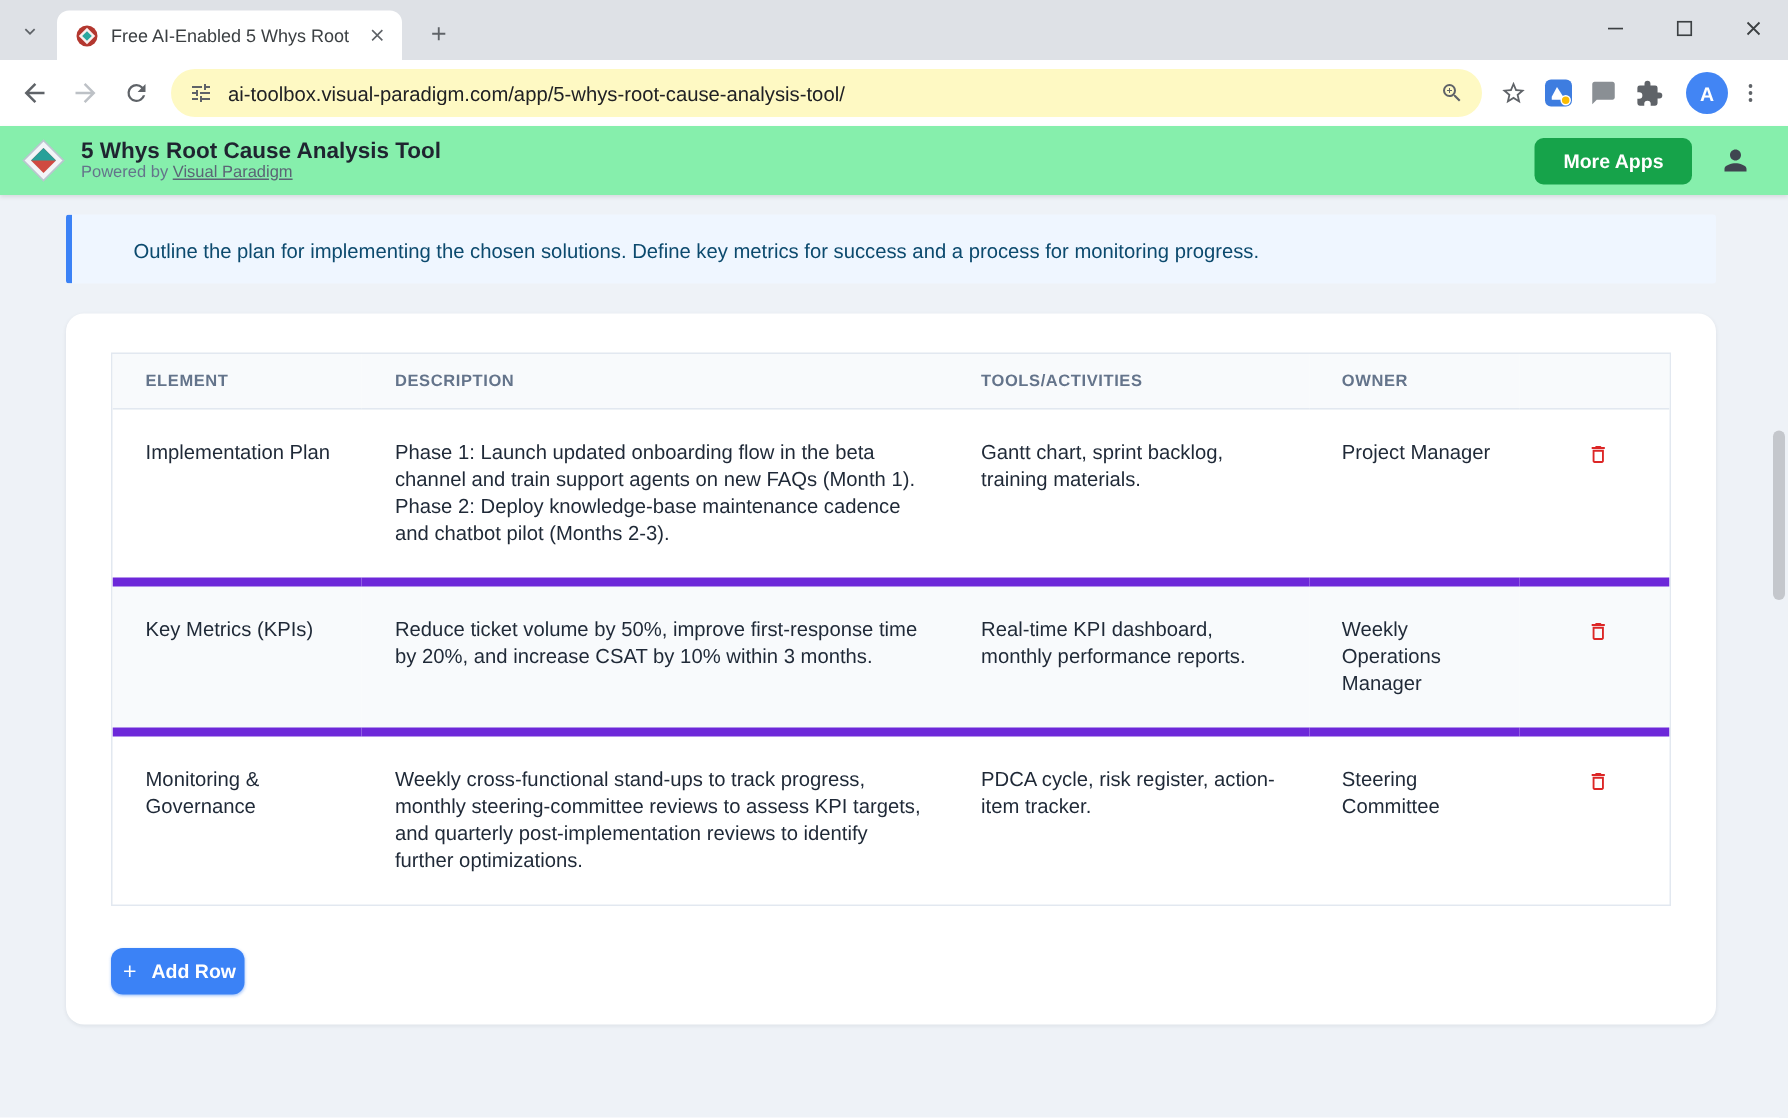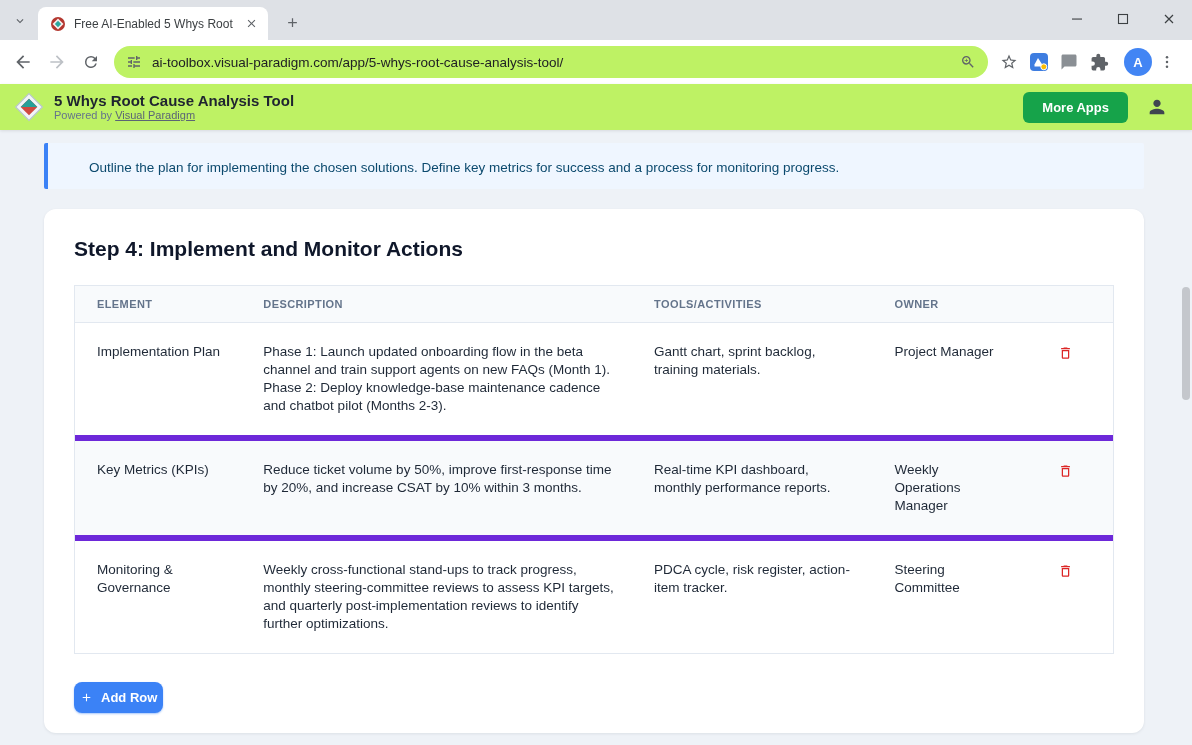--- a/index.html
+++ b/index.html
@@ -17,29 +17,29 @@
   .tab-close { width:18px; height:18px; border-radius:50%; display:flex; align-items:center; justify-content:center; cursor:pointer; }
   .new-tab { position:absolute; left:280px; top:10px; width:24px; height:24px; border-radius:50%;
              display:flex; align-items:center; justify-content:center; cursor:pointer; }
   .win-controls { position:absolute; right:0; top:0; height:40px; display:flex; }
   .win-btn { width:46px; height:38px; display:flex; align-items:center; justify-content:center; cursor:pointer; }
 
   
   .navbar { height:44px; background:#ffffff; display:flex; align-items:center; padding:0 10px 0 6px; }
   .nav-btn { width:34px; height:34px; border-radius:50%; display:flex; align-items:center; justify-content:center;
              flex:0 0 auto; cursor:pointer; }
-  .omnibox { flex:1; height:32px; margin:0 6px; background:#bef264; border-radius:16px;
+  .omnibox { flex:1; height:32px; margin:0 6px; background:#fef9c3; border-radius:16px;
              display:flex; align-items:center; padding:0 12px; gap:10px; min-width:0; cursor:text; }
   .url { flex:1; font-size:13.5px; color:#202124; white-space:nowrap; overflow:hidden; }
   .tool-icon { width:30px; height:30px; display:flex; align-items:center; justify-content:center; flex:0 0 auto; cursor:pointer; }
   .avatar { width:28px; height:28px; border-radius:50%; background:#4285f4; color:#fff; font-size:13px; font-weight:700;
             display:flex; align-items:center; justify-content:center; margin-left:10px; flex:0 0 auto; cursor:pointer; }
 
   
-  .appheader { height:46px; background:#bef264; display:flex; align-items:center; padding:0 14px;
+  .appheader { height:46px; background:#86efac; display:flex; align-items:center; padding:0 14px;
                box-shadow:0 1px 3px rgba(0,0,0,.10); position:relative; z-index:2; }
   .app-titles { margin-left:10px; }
   .app-title { font-size:15px; font-weight:700; color:#1f2430; line-height:17px; }
   .powered { font-size:11px; color:#64748b; line-height:13px; }
   .powered a { color:#5b6575; text-decoration:underline; cursor:pointer; }
   .more-apps { margin-left:auto; background:#16a34a; color:#fff; border:none; border-radius:6px;
                padding:8px 19px; font-size:13px; font-weight:700; font-family:inherit; cursor:pointer; }
   .user-btn { margin:0 6px 0 14px; width:30px; height:30px; display:flex; align-items:center; justify-content:center; cursor:pointer; }
 
   
@@ -199,21 +199,20 @@
     </div>
   </div>
 
   <div class="content">
 
     <div class="banner">
       <div class="banner-desc">Outline the plan for implementing the chosen solutions. Define key metrics for success and a process for monitoring progress.</div>
     </div>
 
     <div class="card">
-      <div class="step-heading">Step 4: Implement and Monitor Actions</div>
 
       <div class="table-wrap">
         <table>
           <colgroup>
               <col style="width:166px">
               <col style="width:390px">
               <col style="width:240px">
               <col style="width:140px">
               <col style="width:100px">
             </colgroup>

